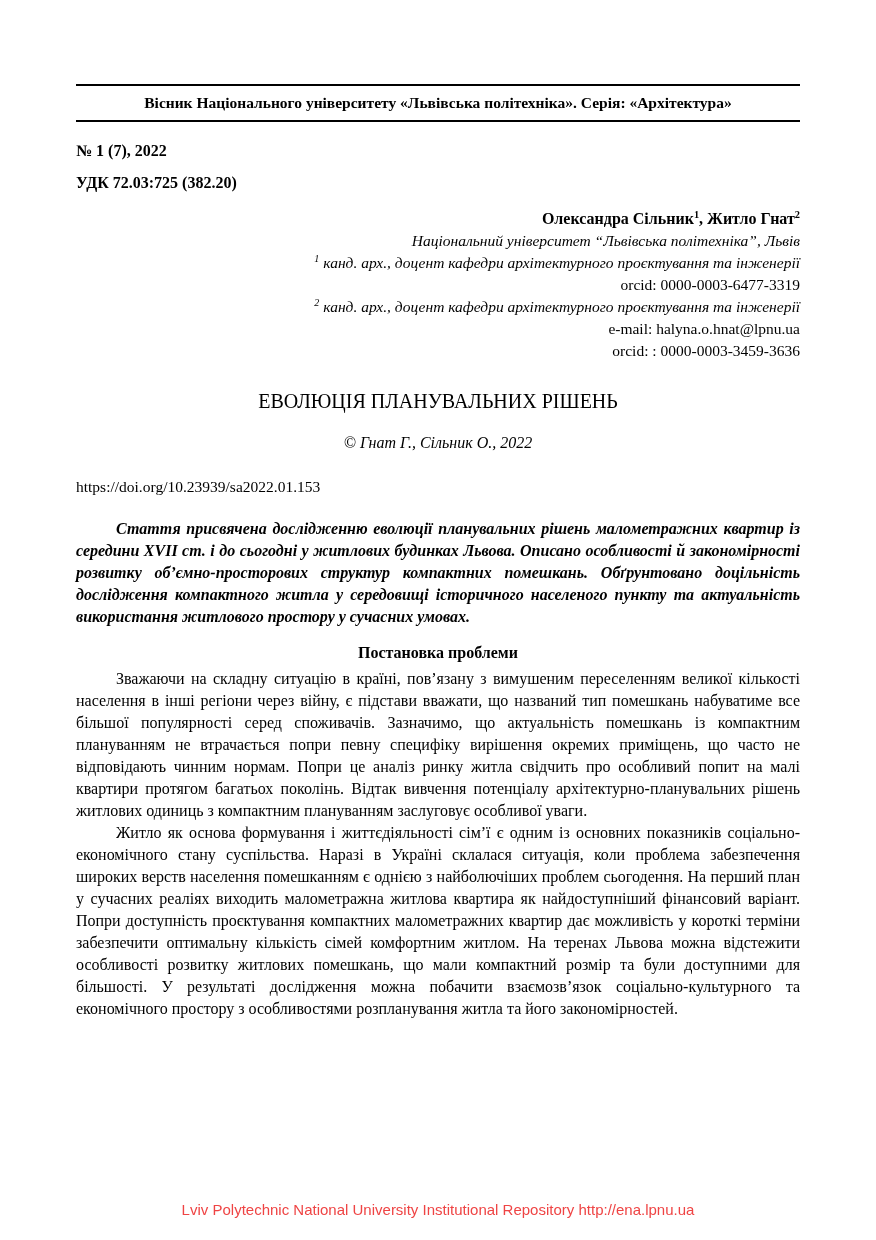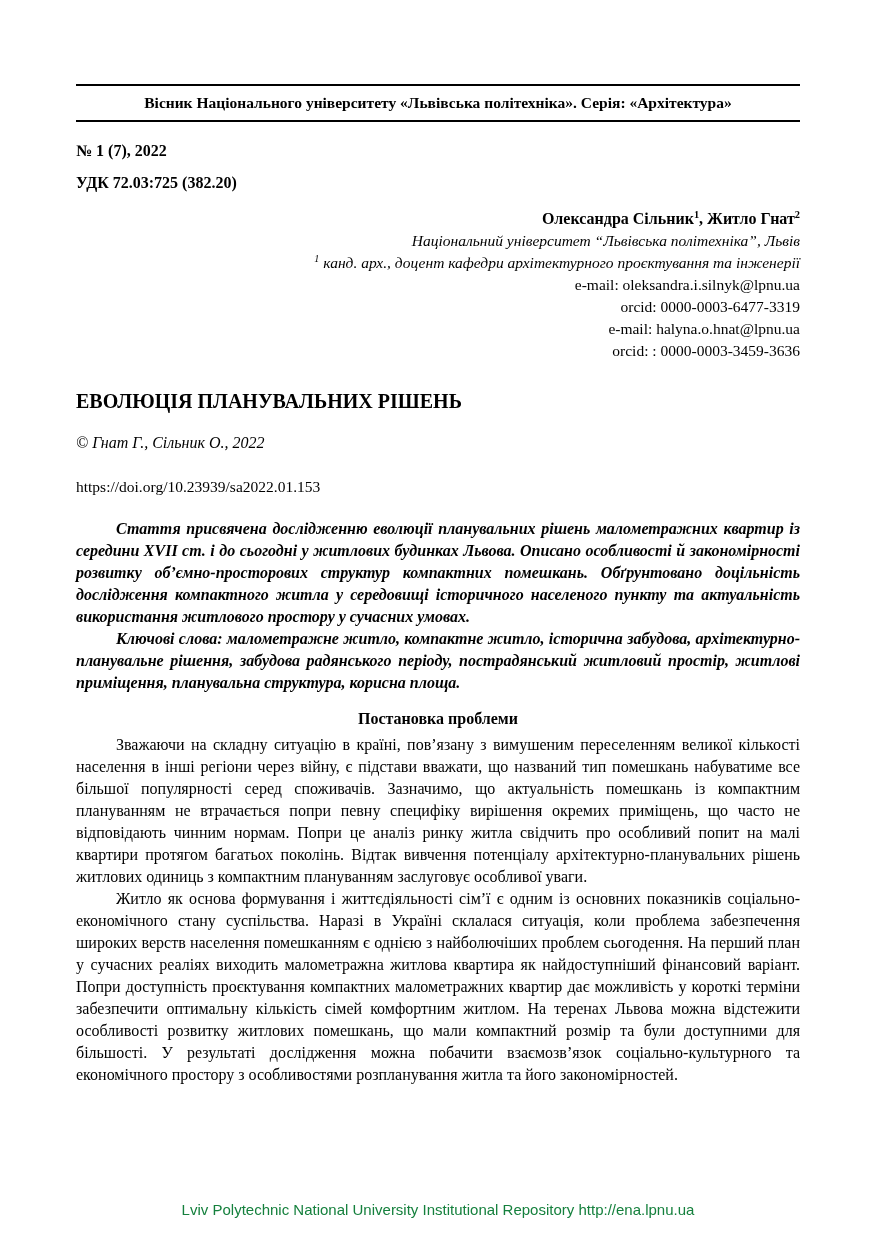--- a/index.html
+++ b/index.html
@@ -31,25 +31,26 @@
   .authors {
     margin-top: 16px;
     text-align: right;
     font-size: 15.5px;
     line-height: 22px;
   }
   .authors .names { font-weight: bold; font-size: 16px; }
   sup { font-size: 0.65em; line-height: 0; }
   .title {
     margin: 26px 0 0;
+    text-align: center;
     font-size: 20px;
     line-height: 26px;
-    font-weight: bold;
+    font-weight: normal;
   }
-  .copyright { margin-top: 20px; font-style: italic; font-size: 16px; }
+  .copyright { margin-top: 20px; font-style: italic; font-size: 16px; text-align: center; }
   .doi { margin-top: 26px; font-size: 15.5px; }
   .abstract {
     margin-top: 22px;
     font-weight: bold;
     font-style: italic;
     font-size: 16px;
     line-height: 22px;
     text-align: justify;
     text-indent: 40px;
   }
@@ -74,56 +75,55 @@
     text-indent: 40px;
   }
   .bold-para { font-weight: normal; }
   .footer {
     position: absolute;
     left: 0; right: 0;
     bottom: 22px;
     text-align: center;
     font-family: "Liberation Sans", sans-serif;
     font-size: 15px;
-    color: #15803d;
+    color: #ef4444;
   }
 </style>
 </head>
 <body>
 
 <div class="page">
 
   <div class="journal-header">
     <span>Вісник Національного університету «Львівська політехніка». Серія: «Архітектура»</span>
   </div>
 
   <div class="content">
 
     <p class="issue">№ 1 (7), 2022</p>
     <p class="udc">УДК 72.03:725 (382.20)</p>
 
     <div class="authors">
       <p class="names"><span>Олександра Сільник</span><sup>1</sup><span>, Житло Гнат</span><sup>2</sup></p>
       <p class="italic">Національний університет “Львівська політехніка”, Львів</p>
       <p class="italic"><sup>1</sup> <span>канд. арх., доцент кафедри архітектурного проєктування та інженерії</span></p>
-      <p>e-mail: oleksandra.i.silnyk@lpnu.ua</p>
       <p>orcid: 0000-0003-6477-3319</p>
+      <p class="italic"><sup>2</sup> <span>канд. арх., доцент кафедри архітектурного проєктування та інженерії</span></p>
       <p>e-mail: halyna.o.hnat@lpnu.ua</p>
       <p>orcid: : 0000-0003-3459-3636</p>
     </div>
 
     <h1 class="title"><span>ЕВОЛЮЦІЯ ПЛАНУВАЛЬНИХ РІШЕНЬ</span><br></h1>
 
     <p class="copyright">© Гнат Г., Сільник О., 2022</p>
 
     <p class="doi">https://doi.org/10.23939/sa2022.01.153</p>
 
     <p class="abstract">Стаття присвячена дослідженню еволюції планувальних рішень малометражних квартир із середини XVII ст. і до сьогодні у житлових будинках Львова. Описано особливості й закономірності розвитку об’ємно-просторових структур компактних помешкань. Обґрунтовано доцільність дослідження компактного житла у середовищі історичного населеного пункту та актуальність використання житлового простору у сучасних умовах.</p>
 
-    <p class="keywords"><span>Ключові слова:</span><span> малометражне житло, компактне житло, історична забудова, архітектурно-планувальне рішення, забудова радянського періоду, пострадянський житловий простір, житлові приміщення, планувальна структура, корисна площа.</span></p>
 
     <h2 class="section-heading">Постановка проблеми</h2>
 
     <p class="body-para">Зважаючи на складну ситуацію в країні, пов’язану з вимушеним переселенням великої кількості населення в інші регіони через війну, є підстави вважати, що названий тип помешкань набуватиме все більшої популярності серед споживачів. Зазначимо, що актуальність помешкань із компактним плануванням не втрачається попри певну специфіку вирішення окремих приміщень, що часто не відповідають чинним нормам. Попри це аналіз ринку житла свідчить про особливий попит на малі квартири протягом багатьох поколінь. Відтак вивчення потенціалу архітектурно-планувальних рішень житлових одиниць з компактним плануванням заслуговує особливої уваги.</p>
     <p class="body-para bold-para">Житло як основа формування і життєдіяльності сім’ї є одним із основних показників соціально-економічного стану суспільства. Наразі в Україні склалася ситуація, коли проблема забезпечення широких верств населення помешканням є однією з найболючіших проблем сьогодення. На перший план у сучасних реаліях виходить малометражна житлова квартира як найдоступніший фінансовий варіант. Попри доступність проєктування компактних малометражних квартир дає можливість у короткі терміни забезпечити оптимальну кількість сімей комфортним житлом. На теренах Львова можна відстежити особливості розвитку житлових помешкань, що мали компактний розмір та були доступними для більшості. У результаті дослідження можна побачити взаємозв’язок соціально-культурного та економічного простору з особливостями розпланування житла та його закономірностей.</p>
 
   </div>
 
   <div class="footer">Lviv Polytechnic National University Institutional Repository http://ena.lpnu.ua</div>
 

